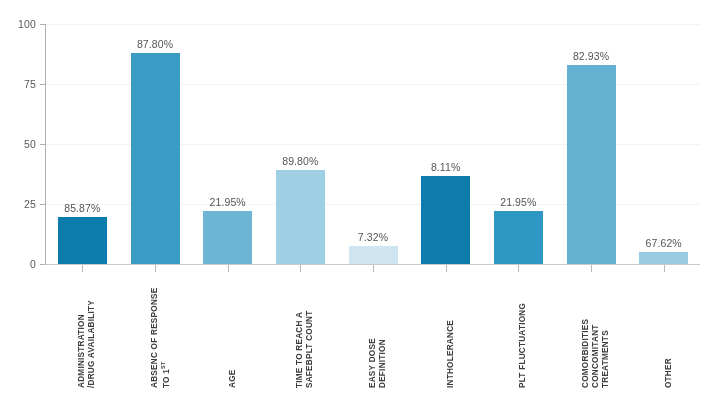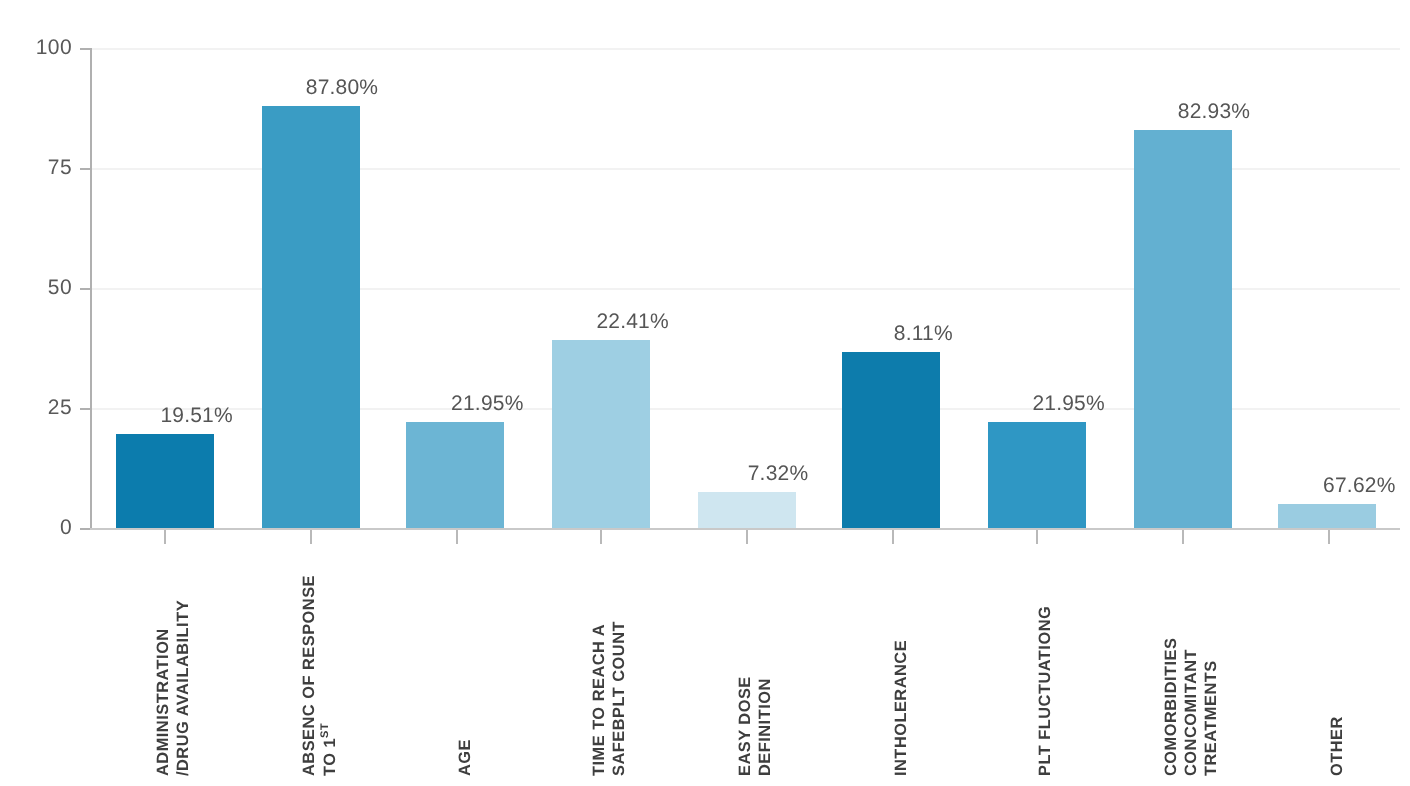--- a/index.html
+++ b/index.html
@@ -87,21 +87,20 @@
     position: absolute;
     bottom: 0;
   }
   .bar-value {
     position: absolute;
     font-size: 10.5px;
     color: #555555;
     white-space: nowrap;
     transform: translateX(-50%);
     letter-spacing: 0.1px;
-    margin-left: 16px;
   }
   
   .cat-line {
     position: absolute;
     top: 276px;
     transform-origin: left top;
     transform: rotate(-90deg);
     white-space: nowrap;
     font-size: 8.2px;
     font-weight: bold;
@@ -136,27 +135,27 @@
   <div class="y-tick-label" style="top:24px;">100</div>
   <div class="y-tick-label" style="top:84px;">75</div>
   <div class="y-tick-label" style="top:144px;">50</div>
   <div class="y-tick-label" style="top:204px;">25</div>
   <div class="y-tick-label" style="top:264px;">0</div>
 
   <div class="x-axis-line"></div>
 
   <div id="bars-layer">
       <div class="bar" style="left: 57.8333px; top: 217.176px; width: 49px; height: 46.824px; background: rgb(12, 124, 173);"></div>
-      <div class="bar-value" style="left: 82.3333px; top: 202.176px;">19.51%</div>
+      <div class="bar-value" style="left: 82.3333px; top: 202.176px;">85.87%</div>
       <div class="bar" style="left: 130.5px; top: 53.28px; width: 49px; height: 210.72px; background: rgb(58, 156, 196);"></div>
       <div class="bar-value" style="left: 155px; top: 38.28px;">87.80%</div>
       <div class="bar" style="left: 203.167px; top: 211.32px; width: 49px; height: 52.68px; background: rgb(108, 181, 212);"></div>
       <div class="bar-value" style="left: 227.667px; top: 196.32px;">21.95%</div>
       <div class="bar" style="left: 275.833px; top: 170.352px; width: 49px; height: 93.648px; background: rgb(158, 207, 227);"></div>
-      <div class="bar-value" style="left: 300.333px; top: 155.352px;">22.41%</div>
+      <div class="bar-value" style="left: 300.333px; top: 155.352px;">89.80%</div>
       <div class="bar" style="left: 348.5px; top: 246.432px; width: 49px; height: 17.568px; background: rgb(207, 230, 240);"></div>
       <div class="bar-value" style="left: 373px; top: 231.432px;">7.32%</div>
       <div class="bar" style="left: 421.167px; top: 176.184px; width: 49px; height: 87.816px; background: rgb(13, 124, 172);"></div>
       <div class="bar-value" style="left: 445.667px; top: 161.184px;">8.11%</div>
       <div class="bar" style="left: 493.833px; top: 211.32px; width: 49px; height: 52.68px; background: rgb(47, 151, 196);"></div>
       <div class="bar-value" style="left: 518.333px; top: 196.32px;">21.95%</div>
       <div class="bar" style="left: 566.5px; top: 64.968px; width: 49px; height: 199.032px; background: rgb(99, 176, 209);"></div>
       <div class="bar-value" style="left: 591px; top: 49.968px;">82.93%</div>
       <div class="bar" style="left: 639.167px; top: 252.288px; width: 49px; height: 11.712px; background: rgb(154, 204, 225);"></div>
       <div class="bar-value" style="left: 663.667px; top: 237.288px;">67.62%</div>

